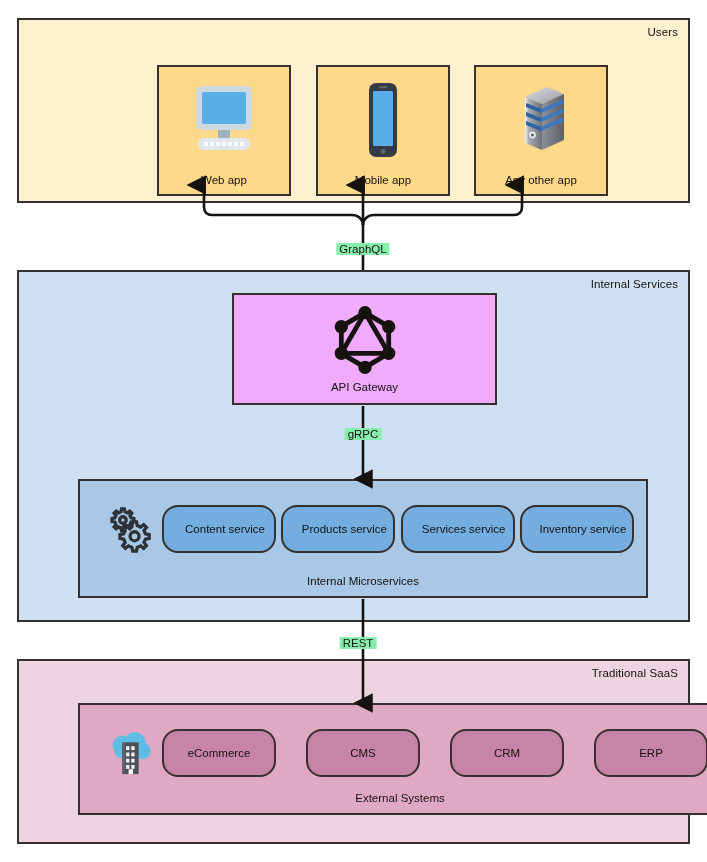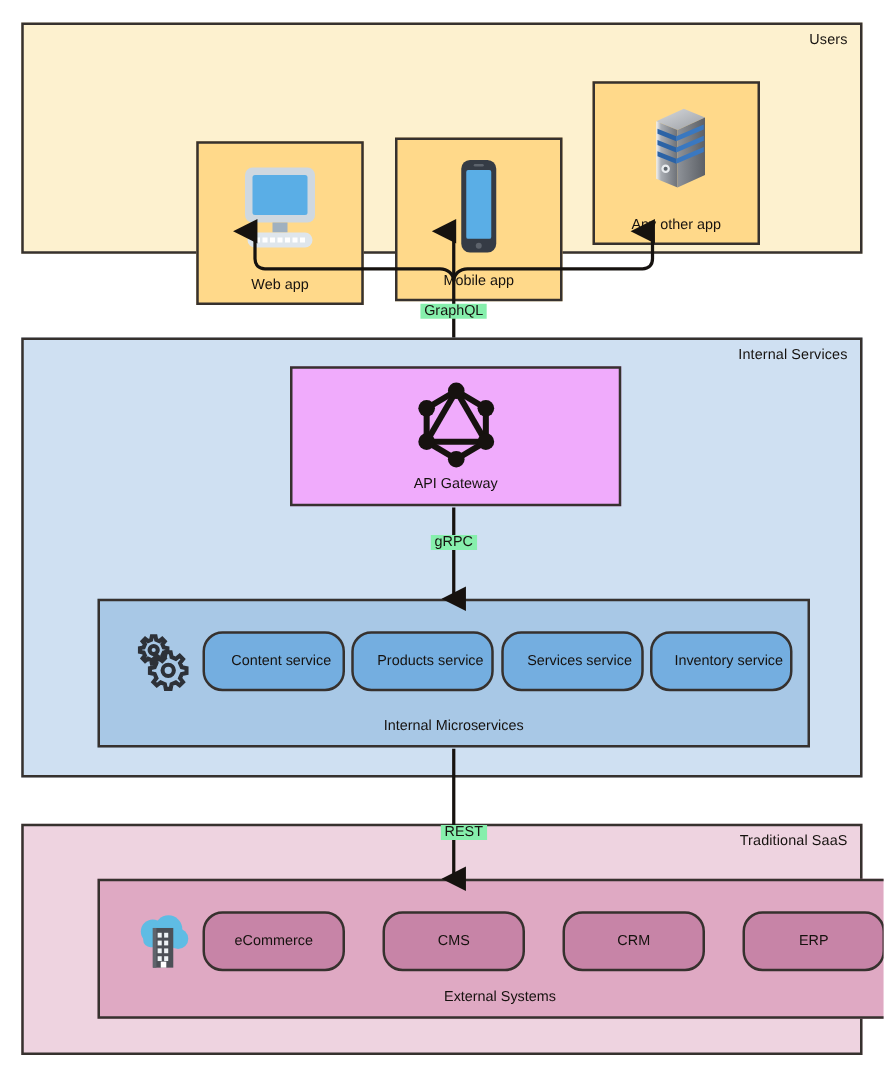--- a/index.html
+++ b/index.html
@@ -52,22 +52,22 @@
   
   .app-card {
     position: absolute;
     box-sizing: border-box;
     border: 2px solid #36312e;
     background: #ffd98a;
     top: 45px;
     width: 134px;
     height: 131px;
   }
-  #card-web    { left: 138px; margin-top: 48px; }
-  #card-mobile { left: 297px; margin-top: 45px; }
+  #card-web    { left: 138px; }
+  #card-mobile { left: 297px; }
   #card-other  { left: 455px; }
   .app-label {
     position: absolute;
     left: 0; right: 0;
     bottom: 8px;
     text-align: center;
     font-size: 11.5px;
     color: #16120f;
   }
   .app-icon-wrap {
@@ -168,21 +168,21 @@
     position: absolute;
     font-size: 11.5px;
     color: #16120f;
     white-space: nowrap;
     background: #86efac;
     padding: 0 3px;
     transform: translateX(-50%);
   }
   #label-graphql { left: 363px; top: 243px; }
   #label-grpc    { left: 363px; top: 428px; }
-  #label-rest    { left: 371px; top: 637px; margin-top: 23px; }
+  #label-rest    { left: 358px; top: 637px; }
   svg.overlay {
     position: absolute;
     left: 0; top: 0;
     width: 707px; height: 862px;
     pointer-events: none;
   }
 </style>
 </head>
 <body>
 

